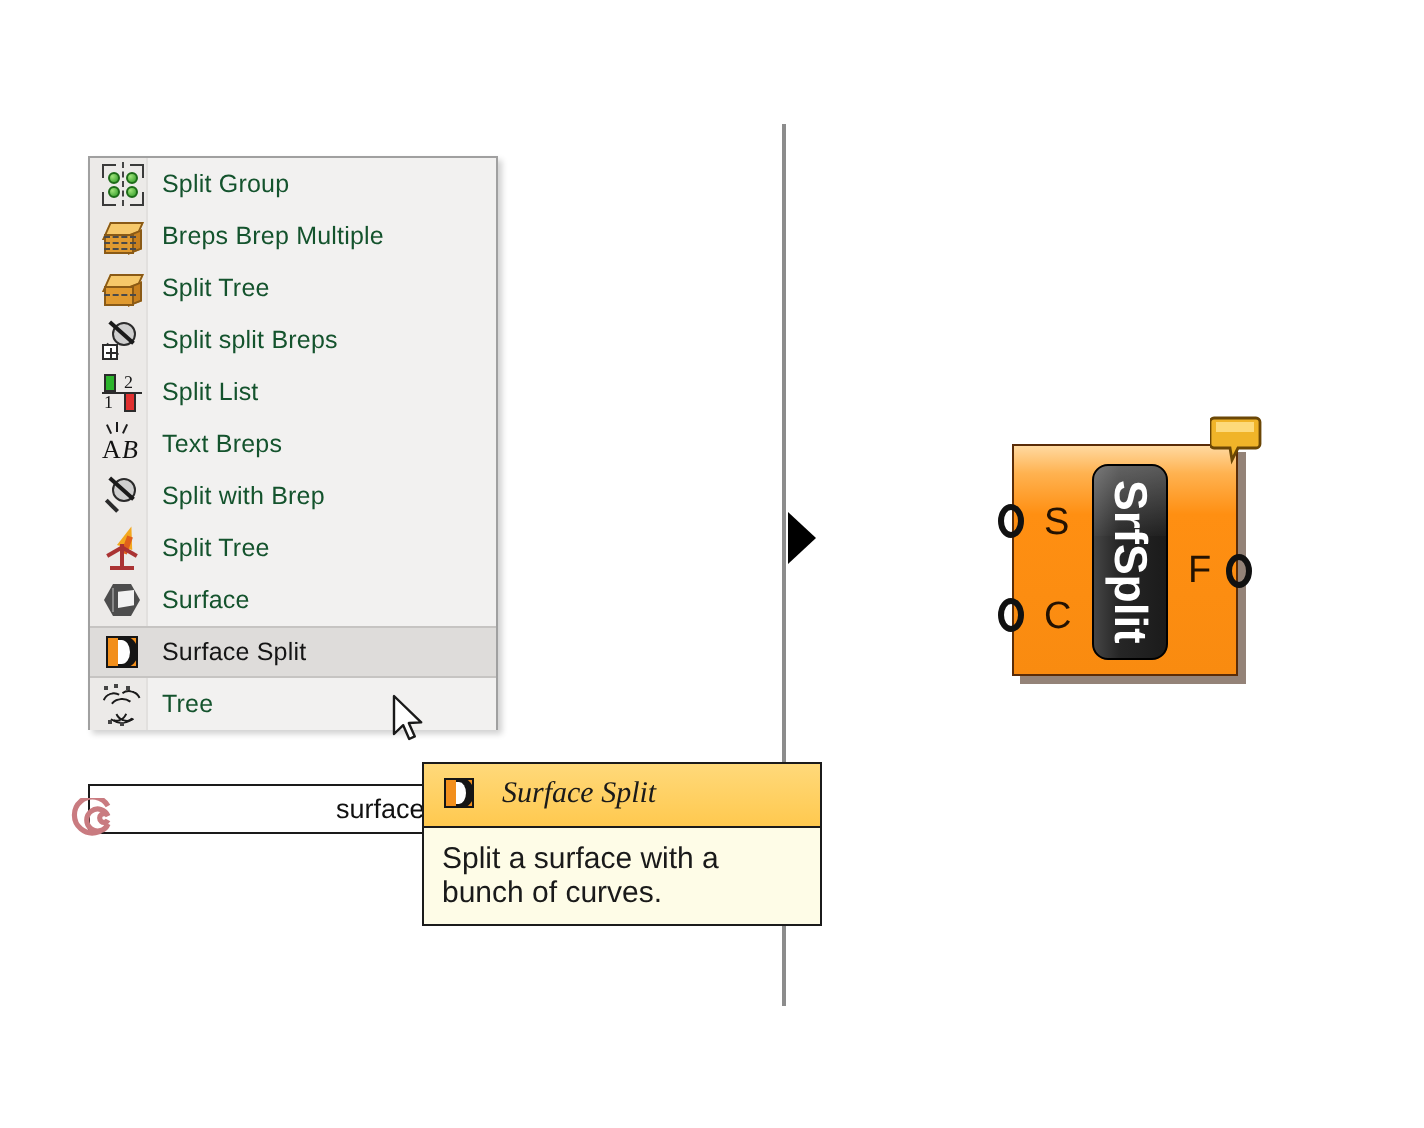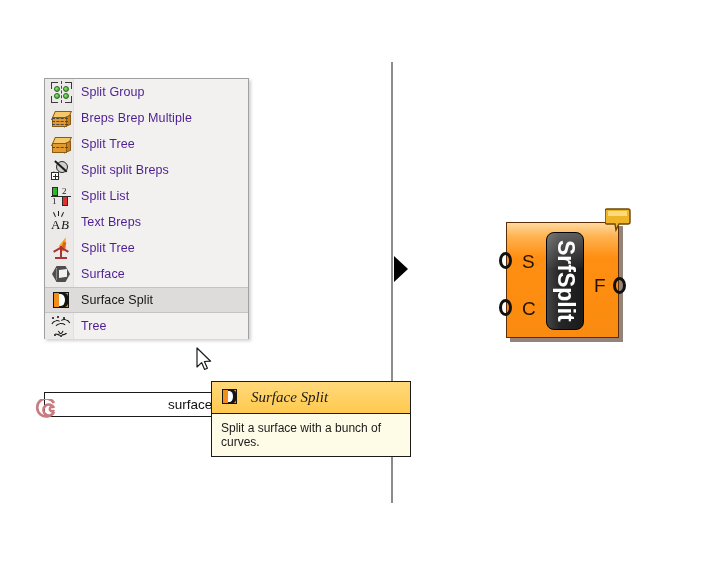--- a/index.html
+++ b/index.html
@@ -72,21 +72,21 @@
   }
   .menu-icon {
     width: 22px;
     height: 22px;
     flex: 0 0 22px;
     margin-right: 9px;
     position: relative;
   }
   .menu-label {
     font-size: 12.5px;
-    color: #4c1d95;
+    color: #14532d;
     letter-spacing: 0.1px;
     white-space: nowrap;
   }
   .menu-item.selected .menu-label {
     color: #151515;
   }
 
   
   .ic { position:absolute; }
 
@@ -296,21 +296,21 @@
     flex: 0 0 20px; margin-right: 10px;
   }
   #tooltip-title {
     font-family: "Liberation Serif", serif;
     font-style: italic;
     font-size: 15px;
     color: #1a1a1a;
   }
   #tooltip-body {
     padding: 7px 8px 7px 9px;
-    font-size: 12px;
+    font-size: 15px;
     color: #1a1a1a;
     background: #fefce7;
   }
 
   
   #gh-component {
     position: absolute;
     left: 506px;
     top: 222px;
     width: 117px;
@@ -473,20 +473,28 @@
     <span class="menu-icon">
       <span class="ic-ab" style="left:1px;top:7px;">A</span>
       <span class="ic-ab" style="left:11px;top:7px;font-style:italic;">B</span>
       <i class="ic ic-tick" style="left:4px;top:1px;transform:rotate(-25deg);"></i>
       <i class="ic ic-tick" style="left:8px;top:0px;"></i>
       <i class="ic ic-tick" style="left:12px;top:1px;transform:rotate(25deg);"></i>
     </span>
     <span class="menu-label">Text Breps</span>
   </div>
 
+  <div class="menu-item">
+    <span class="menu-icon">
+      <i class="ic ic-mag-glass"></i>
+      <i class="ic ic-mag-handle"></i>
+      <i class="ic ic-mag-slash"></i>
+    </span>
+    <span class="menu-label">Split with Brep</span>
+  </div>
 
   <div class="menu-item">
     <span class="menu-icon">
       <i class="ic ic-bolt"></i>
       <i class="ic ic-bolt2"></i>
       <i class="ic ic-tree-stem"></i>
       <i class="ic ic-tree-branch" style="left:3px;top:12px;width:8px;transform:rotate(-30deg);"></i>
       <i class="ic ic-tree-branch" style="left:11px;top:12px;width:8px;transform:rotate(30deg);"></i>
       <i class="ic ic-hr" style="left:5px;top:20px;width:12px;background:#a33;height:1.8px;"></i>
     </span>

